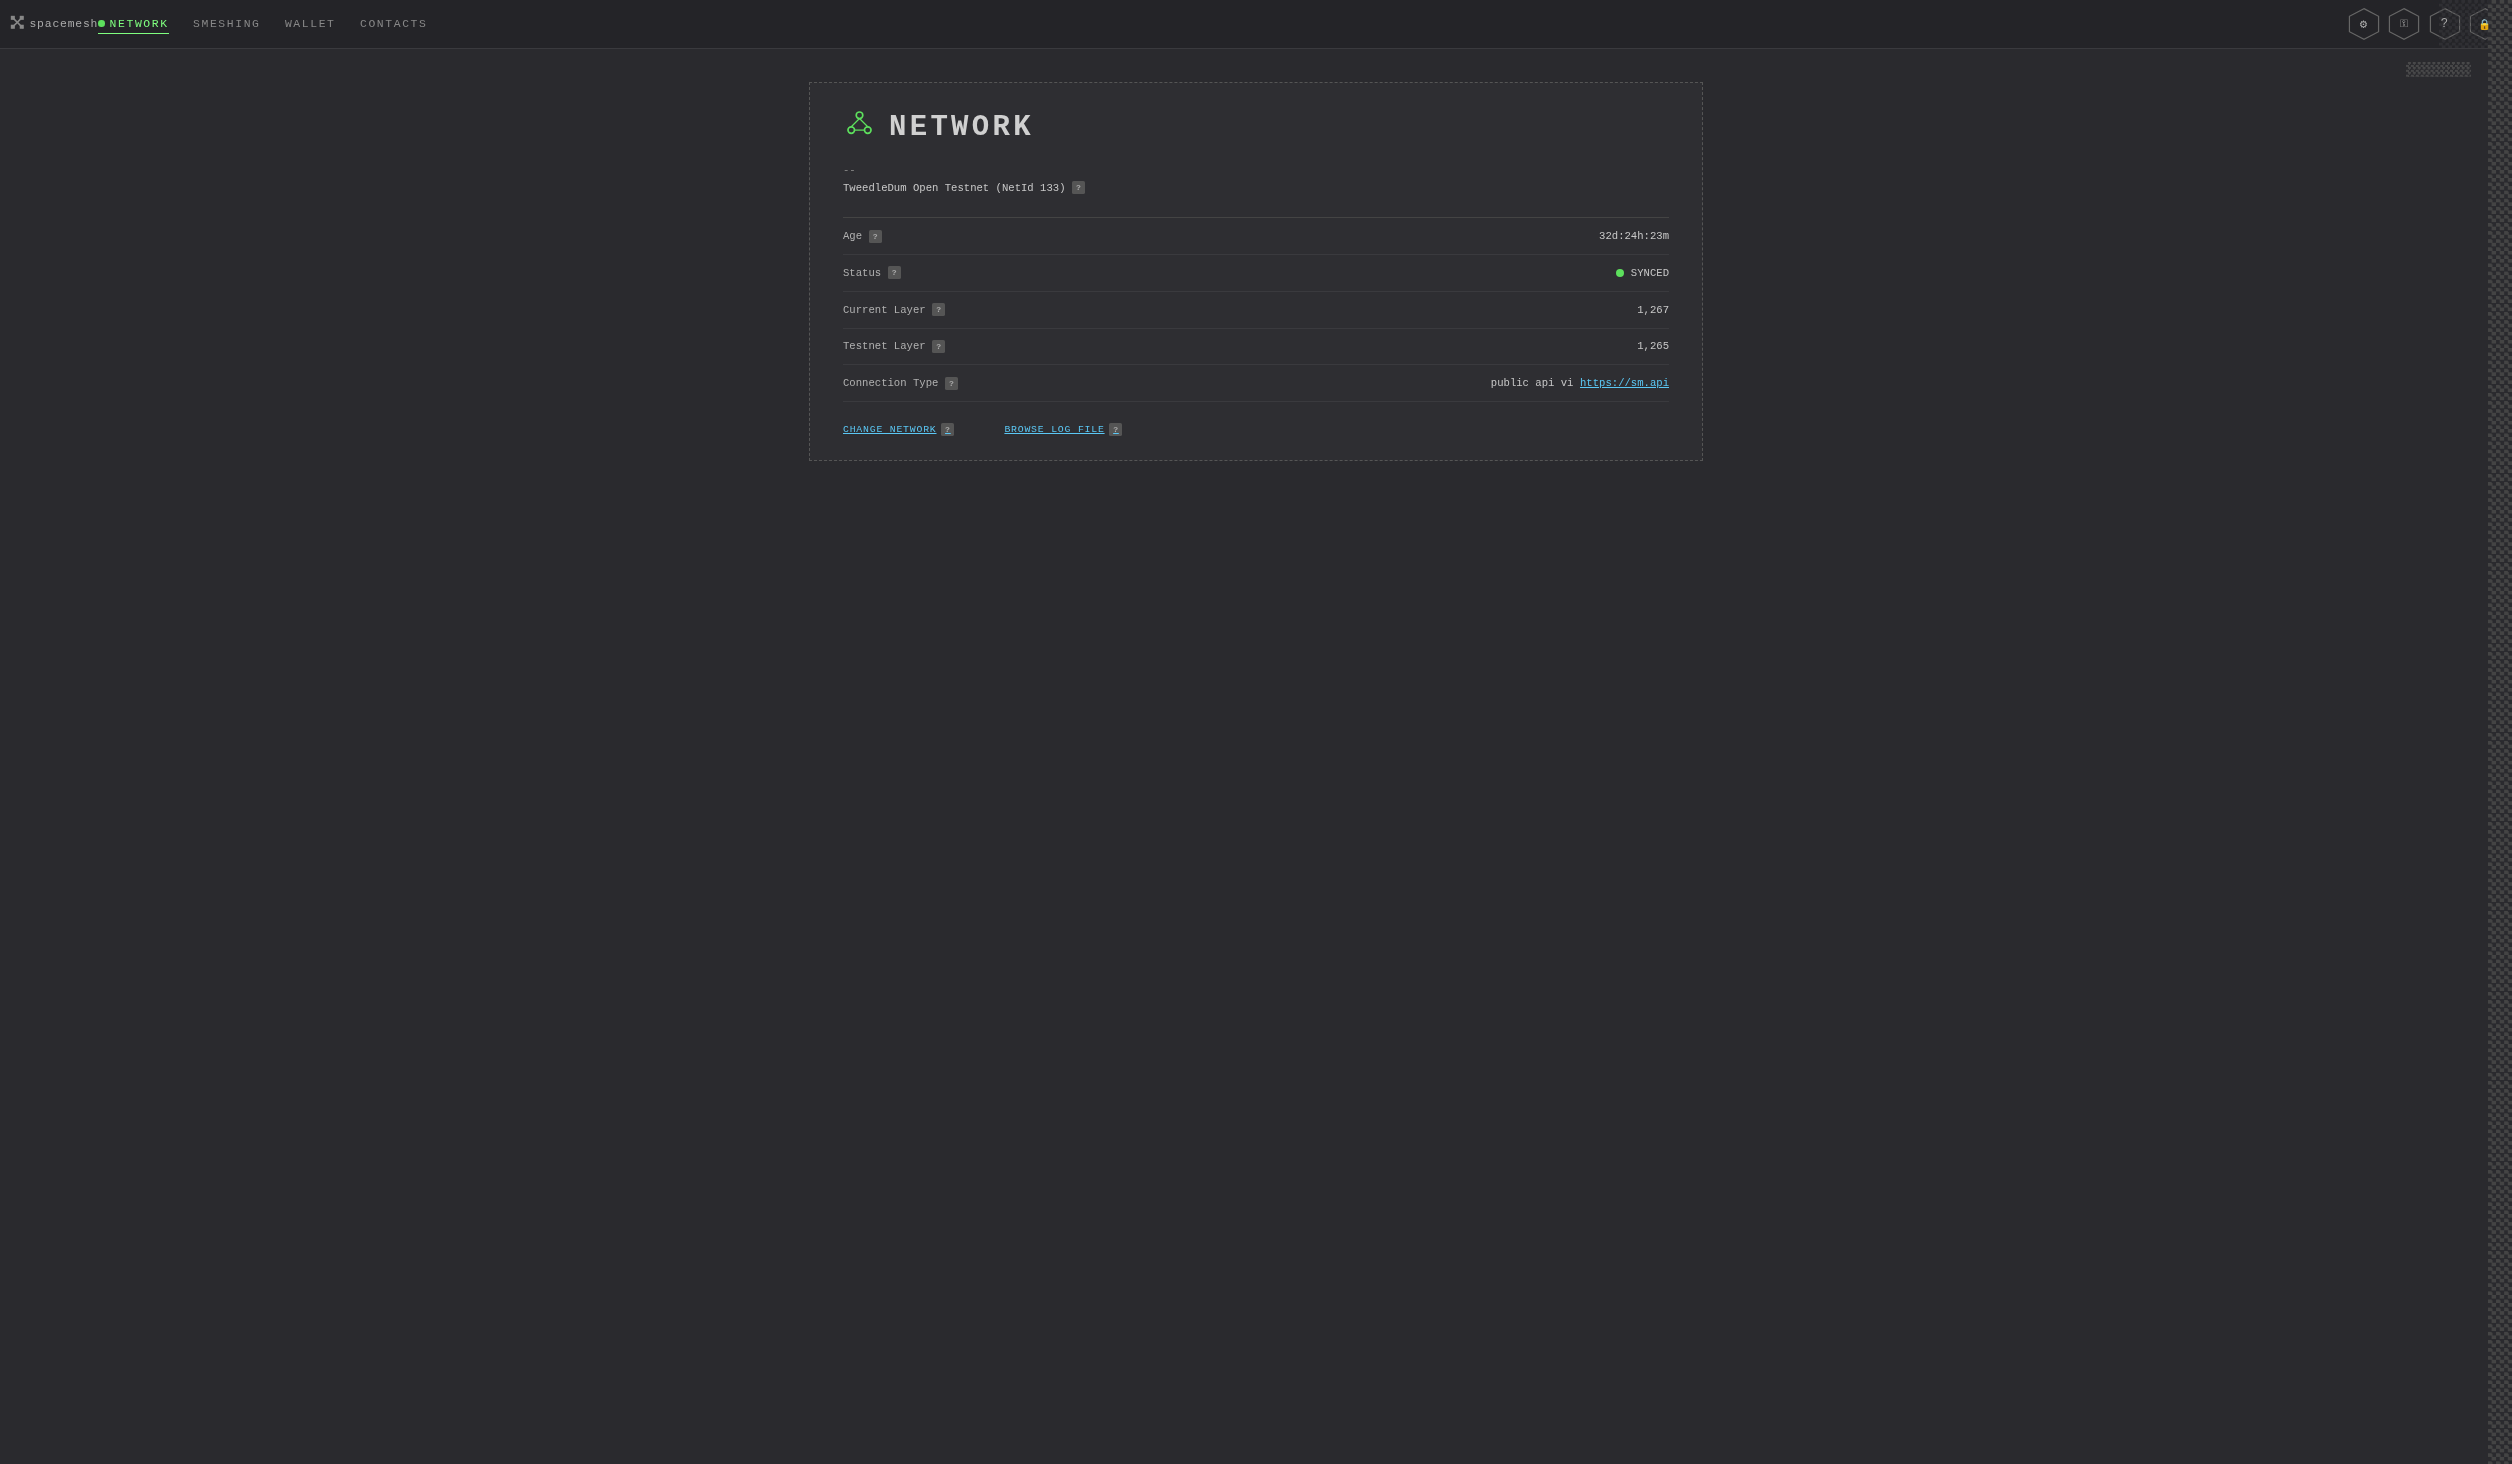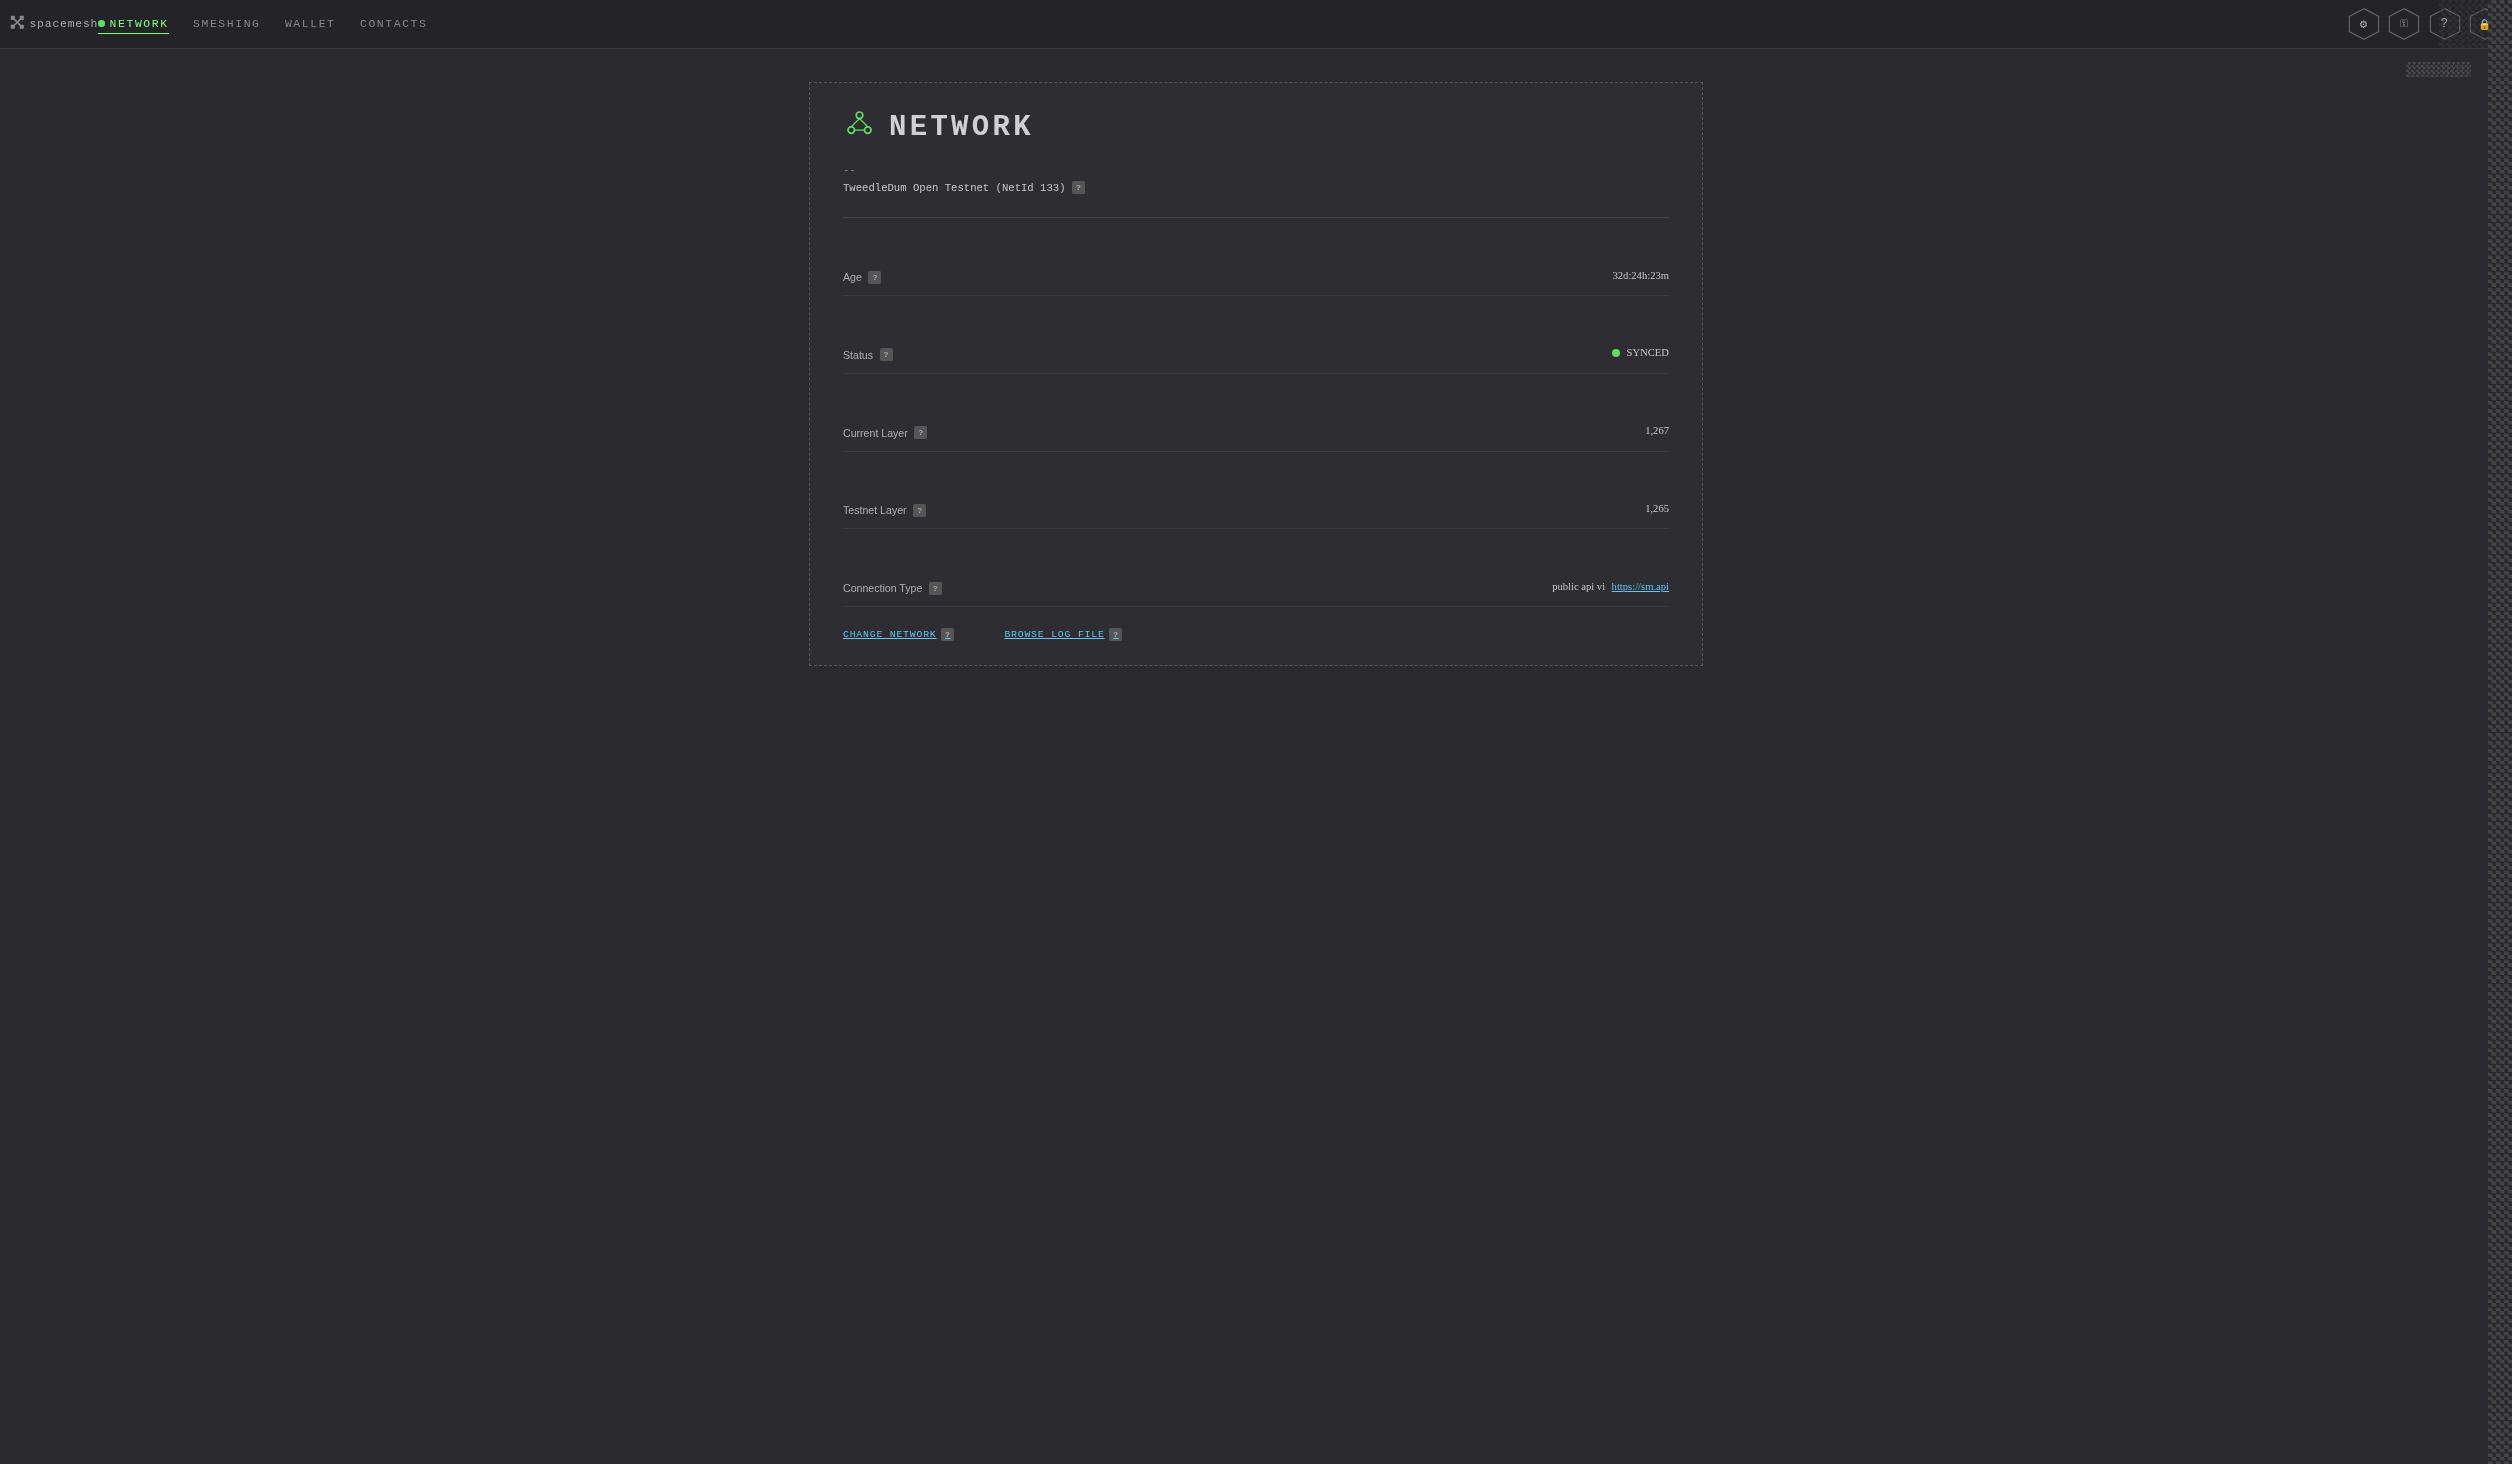--- a/index.html
+++ b/index.html
@@ -203,34 +203,32 @@
       align-items: center;
       justify-content: space-between;
       padding: 11.4px 0;
       border-bottom: 0.8px solid #3a3a3e;
     }
 
     .data-row-label {
       display: flex;
       align-items: center;
       gap: 6.5px;
-      font-family: Liberation Sans, sans-serif;
+      font-family: Liberation Mono, monospace;
       font-size: 10.6px;
       color: #b0b0b0;
-      margin-top: 41px;
     }
 
     .data-row-value {
-      font-family: Liberation Serif, serif;
+      font-family: Liberation Mono, monospace;
       font-size: 10.6px;
       color: #c8c8c8;
       display: flex;
       align-items: center;
       gap: 6.5px;
-      margin-top: 37px;
     }
 
     .status-dot {
       width: 8.1px;
       height: 8.1px;
       border-radius: 50%;
       background-color: #5de05d;
       display: inline-block;
     }
 

